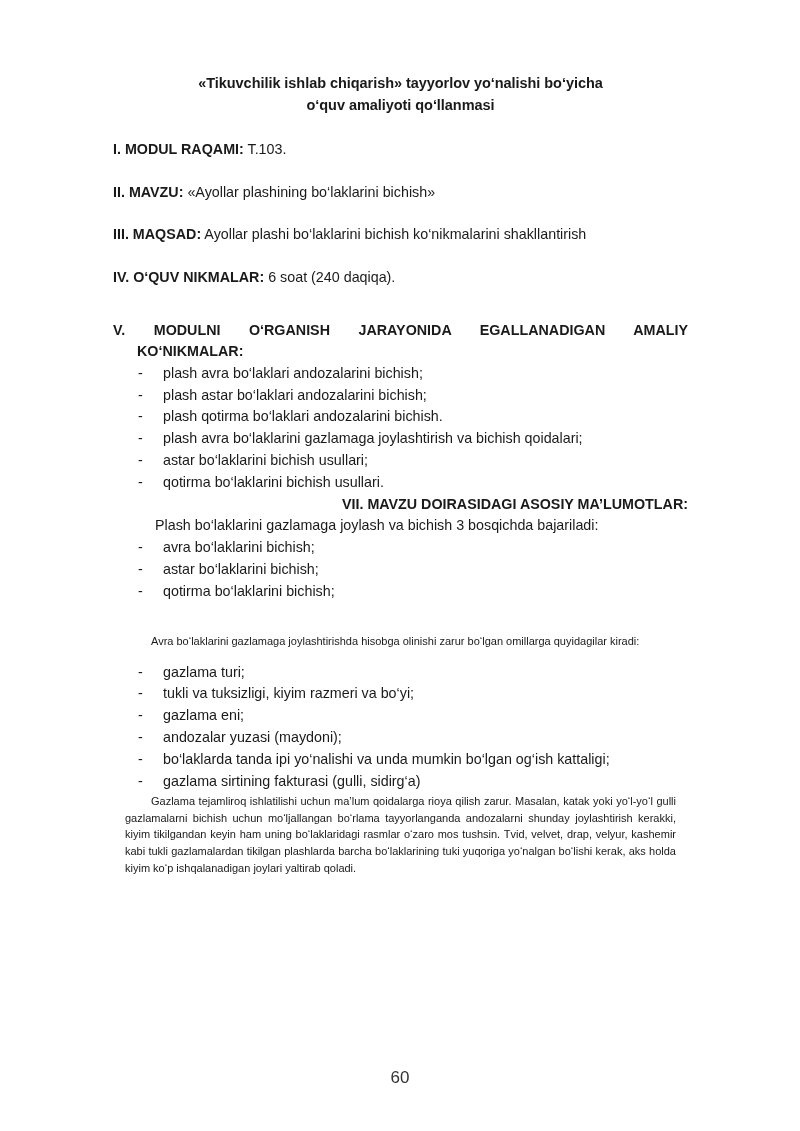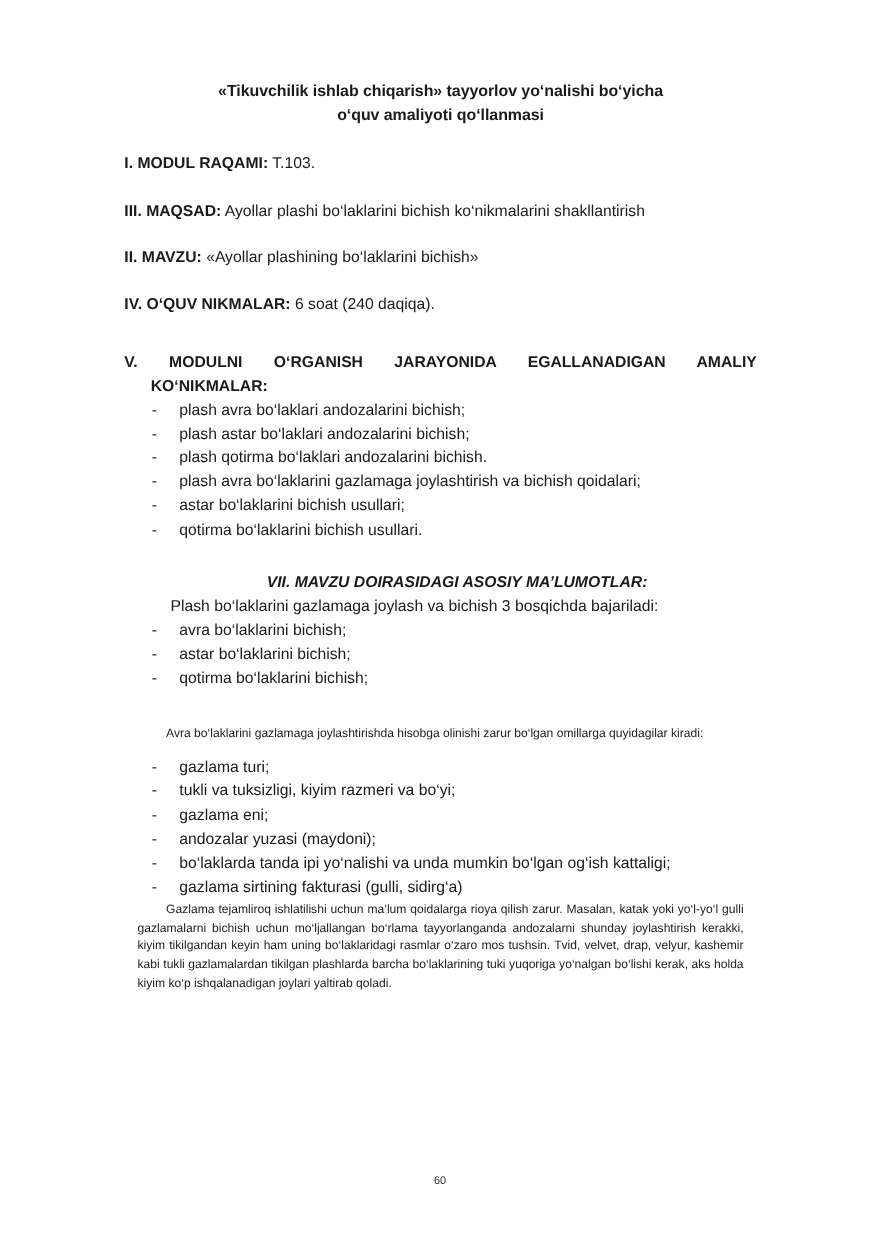--- a/index.html
+++ b/index.html
@@ -86,25 +86,23 @@
   ul.dash li .dash-mark {
     position: absolute;
     left: 25px;
     top: 0;
   }
 
   
   .sub-center {
     font-size: 14.3px;
     font-weight: bold;
-    text-align: center;
-    margin-top: 26px;
+    text-align: right;
     padding-left: 30px;
     line-height: 1.5;
-    font-style: italic;
   }
   .lead-indent {
     font-size: 14.3px;
     line-height: 1.53;
     padding-left: 42px;
   }
 
   
   .para {
     font-size: 11px;
@@ -118,47 +116,47 @@
   .para.tight { margin-top: 0; }
   .spacer-md { height: 18px; }
 
   
   .page-number {
     position: absolute;
     left: 0;
     top: 1068px;
     width: 800px;
     text-align: center;
-    font-size: 10px;
+    font-size: 17px;
     color: #333333;
   }
 </style>
 </head>
 <body>
 
 <div class="page">
 
   <h1 class="doc-title">
     <span>«Tikuvchilik ishlab chiqarish» tayyorlov  yo‘nalishi bo‘yicha</span>
     <span class="line2">o‘quv amaliyoti qo‘llanmasi</span>
   </h1>
 
   <div class="sec">
     <span class="lbl">I. MODUL RAQAMI:</span>
     <span>T.103.</span>
   </div>
 
   <div class="sec">
+    <span class="lbl">II. MAVZU:</span>
+    <span>«Ayollar plashining bo‘laklarini bichish»</span>
+  </div>
+
+  <div class="sec">
     <span class="lbl">III. MAQSAD:</span>
     <span>Ayollar plashi bo‘laklarini bichish ko‘nikmalarini shakllantirish</span>
-  </div>
-
-  <div class="sec">
-    <span class="lbl">II. MAVZU:</span>
-    <span>«Ayollar plashining bo‘laklarini bichish»</span>
   </div>
 
   <div class="sec">
     <span class="lbl">IV. O‘QUV NIKMALAR:</span>
     <span>6 soat (240 daqiqa).</span>
   </div>
 
   <div class="sec-just">
     <span class="head-line">V. MODULNI O‘RGANISH JARAYONIDA EGALLANADIGAN AMALIY</span>
     <span class="hang">KO‘NIKMALAR:</span>

